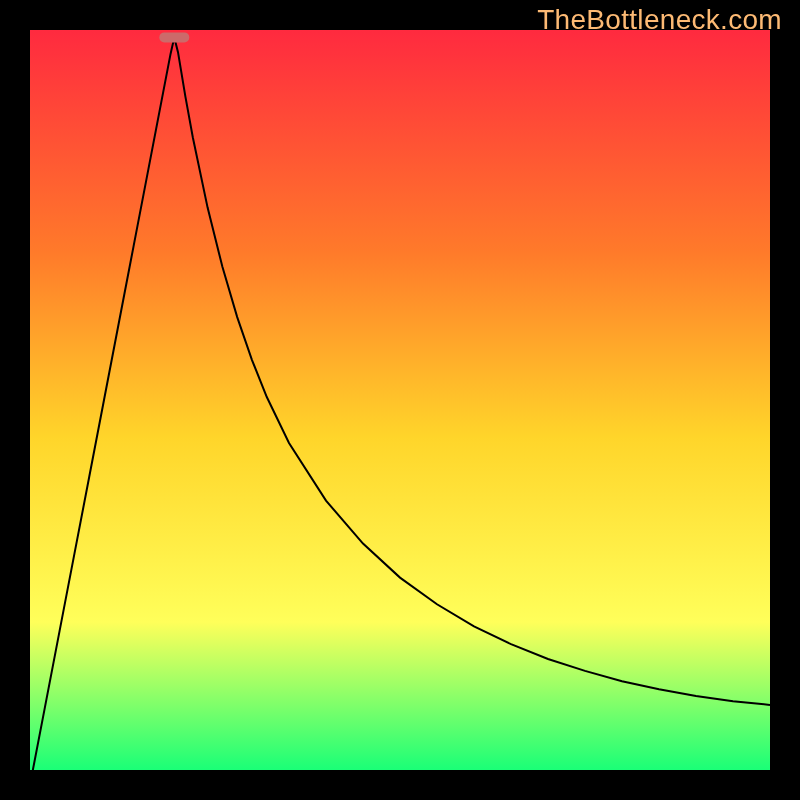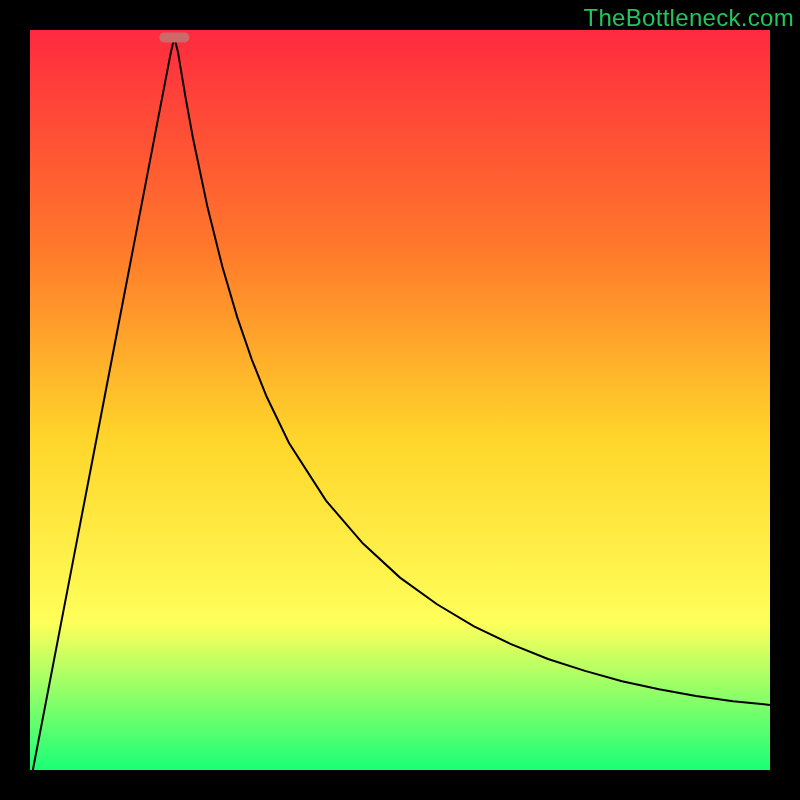--- a/index.html
+++ b/index.html
@@ -13,24 +13,24 @@
   }
   .frame {
     position: relative;
     width: 800px;
     height: 800px;
     background: #000;
   }
   .watermark {
     position: absolute;
     top: 4px;
-    right: 6px;
-    font-size: 24px;
+    right: 18px;
+    font-size: 28px;
     font-weight: 500;
-    color: #22c55e;
+    color: #fdba74;
     letter-spacing: 0.3px;
     user-select: none;
     z-index: 10;
   }
   .plot {
     position: absolute;
     left: 30px;
     top: 30px;
     width: 740px;
     height: 740px;

